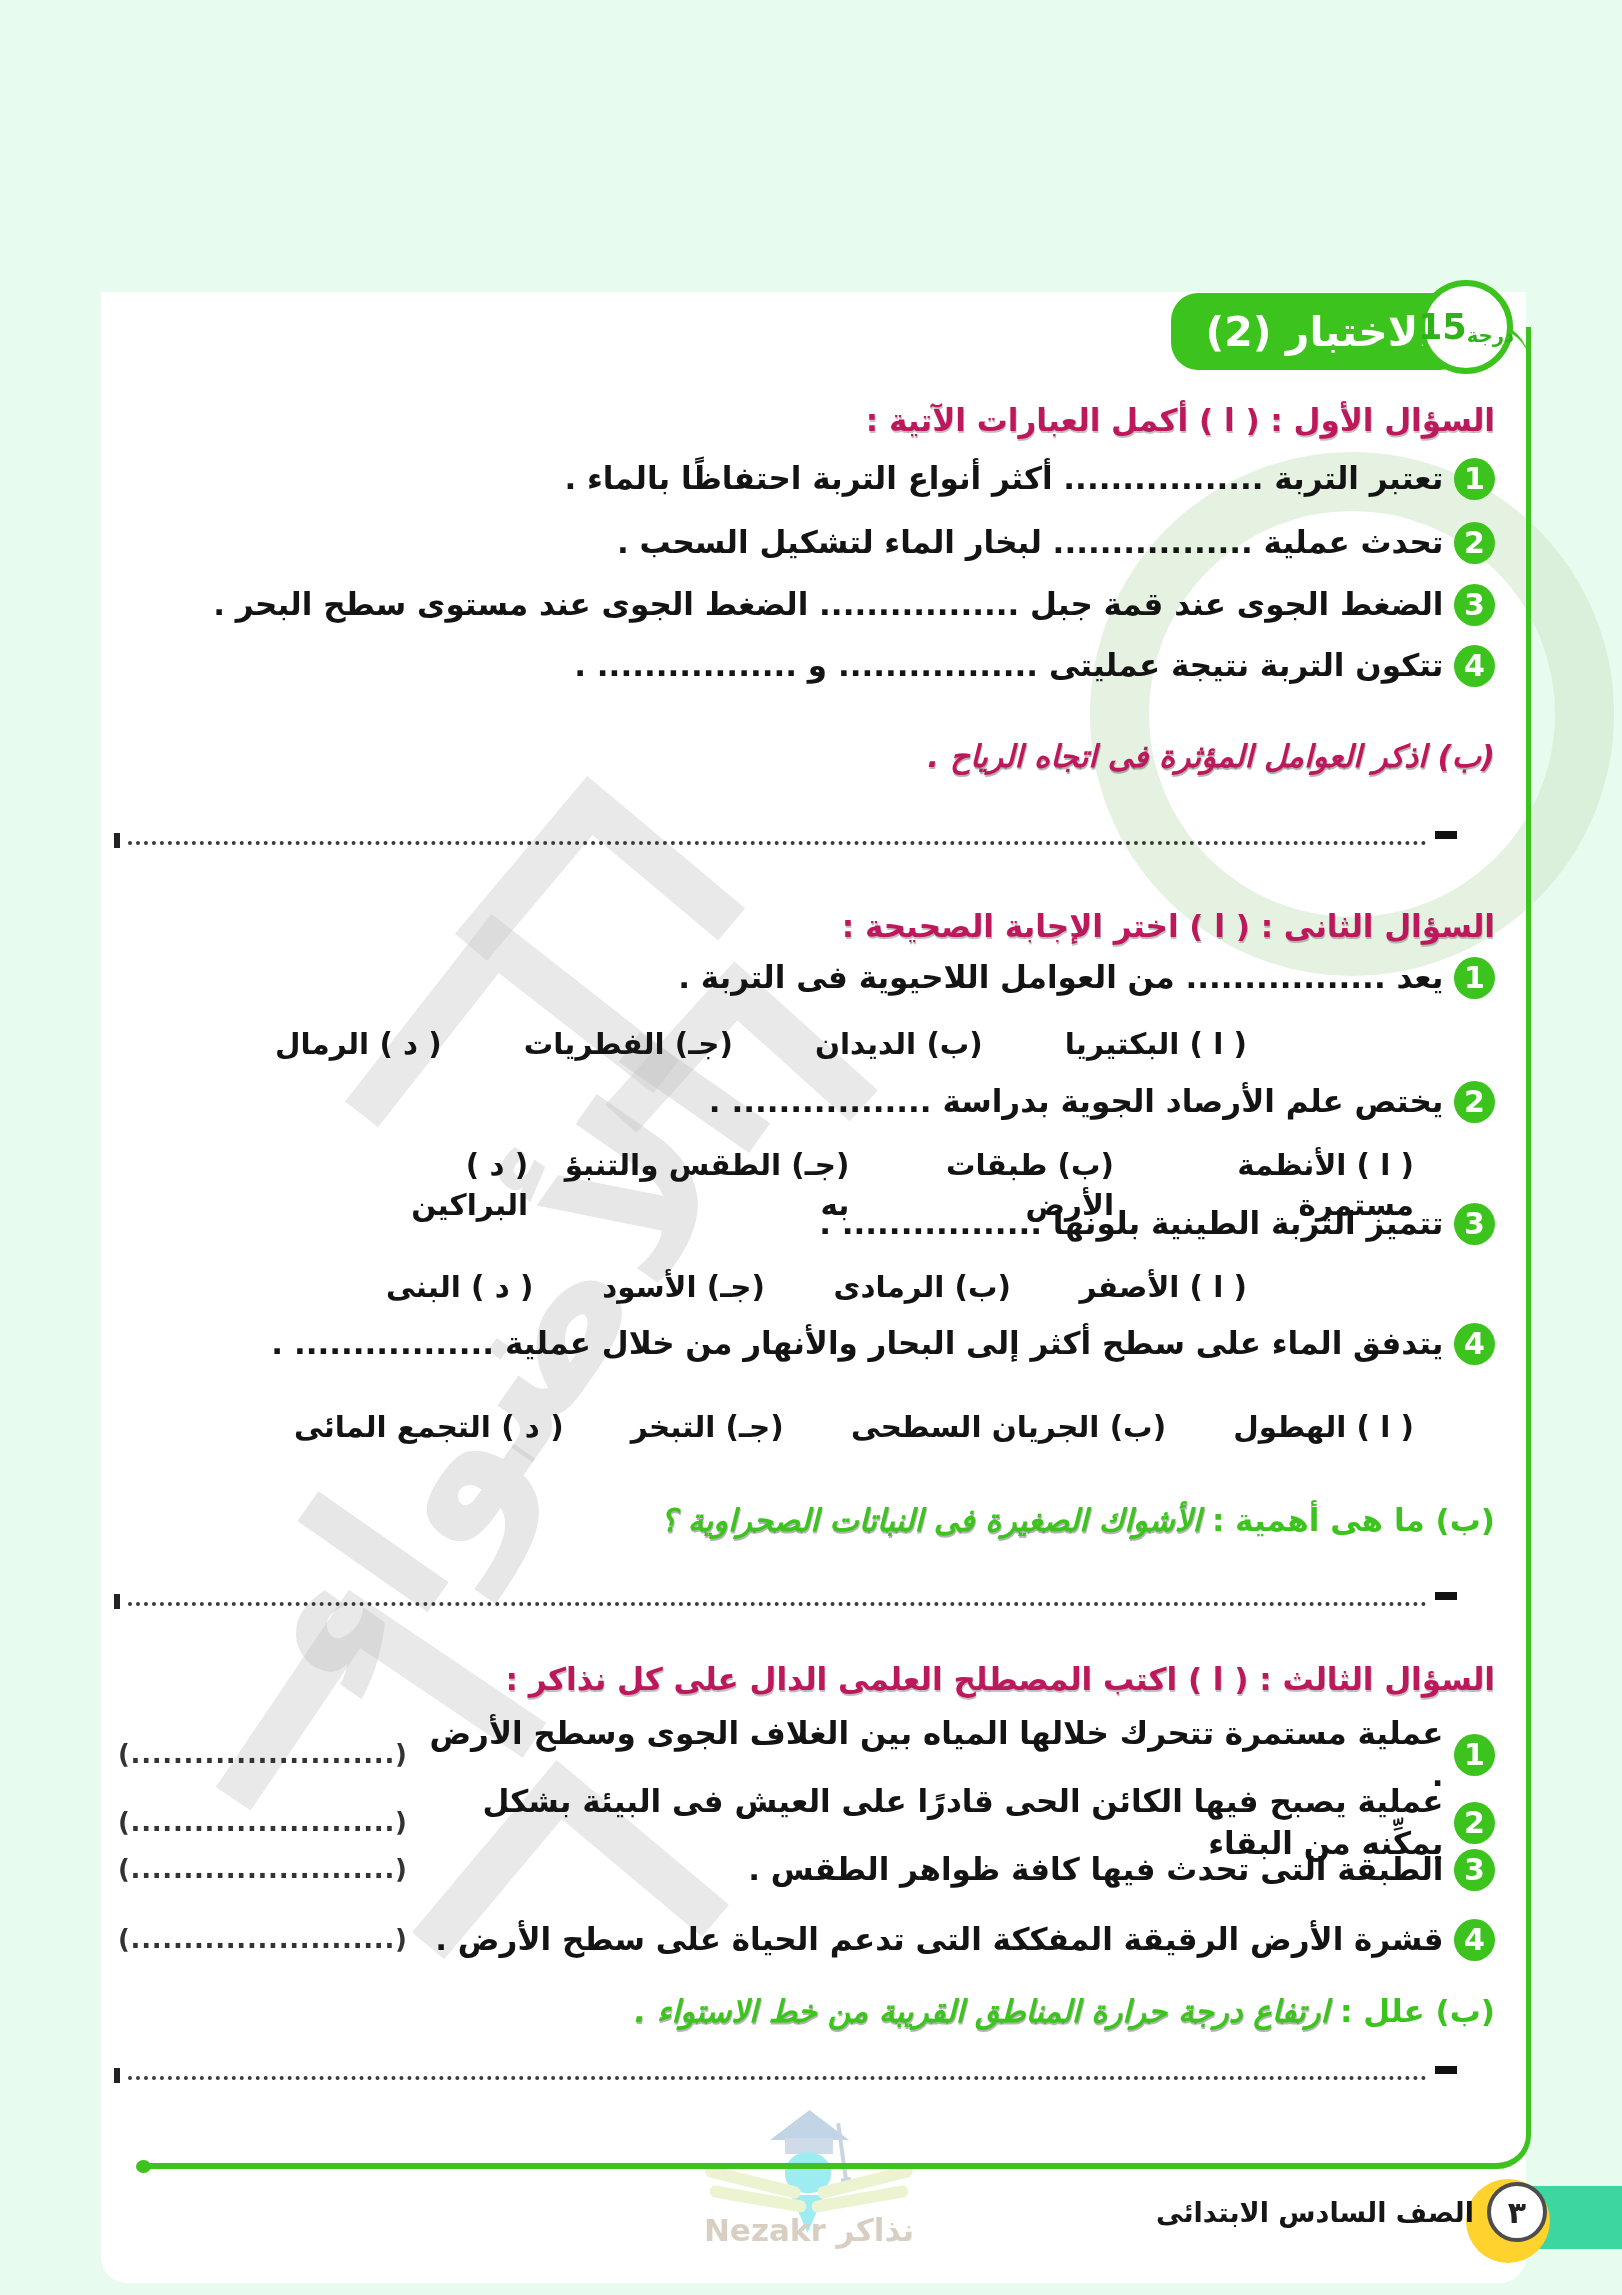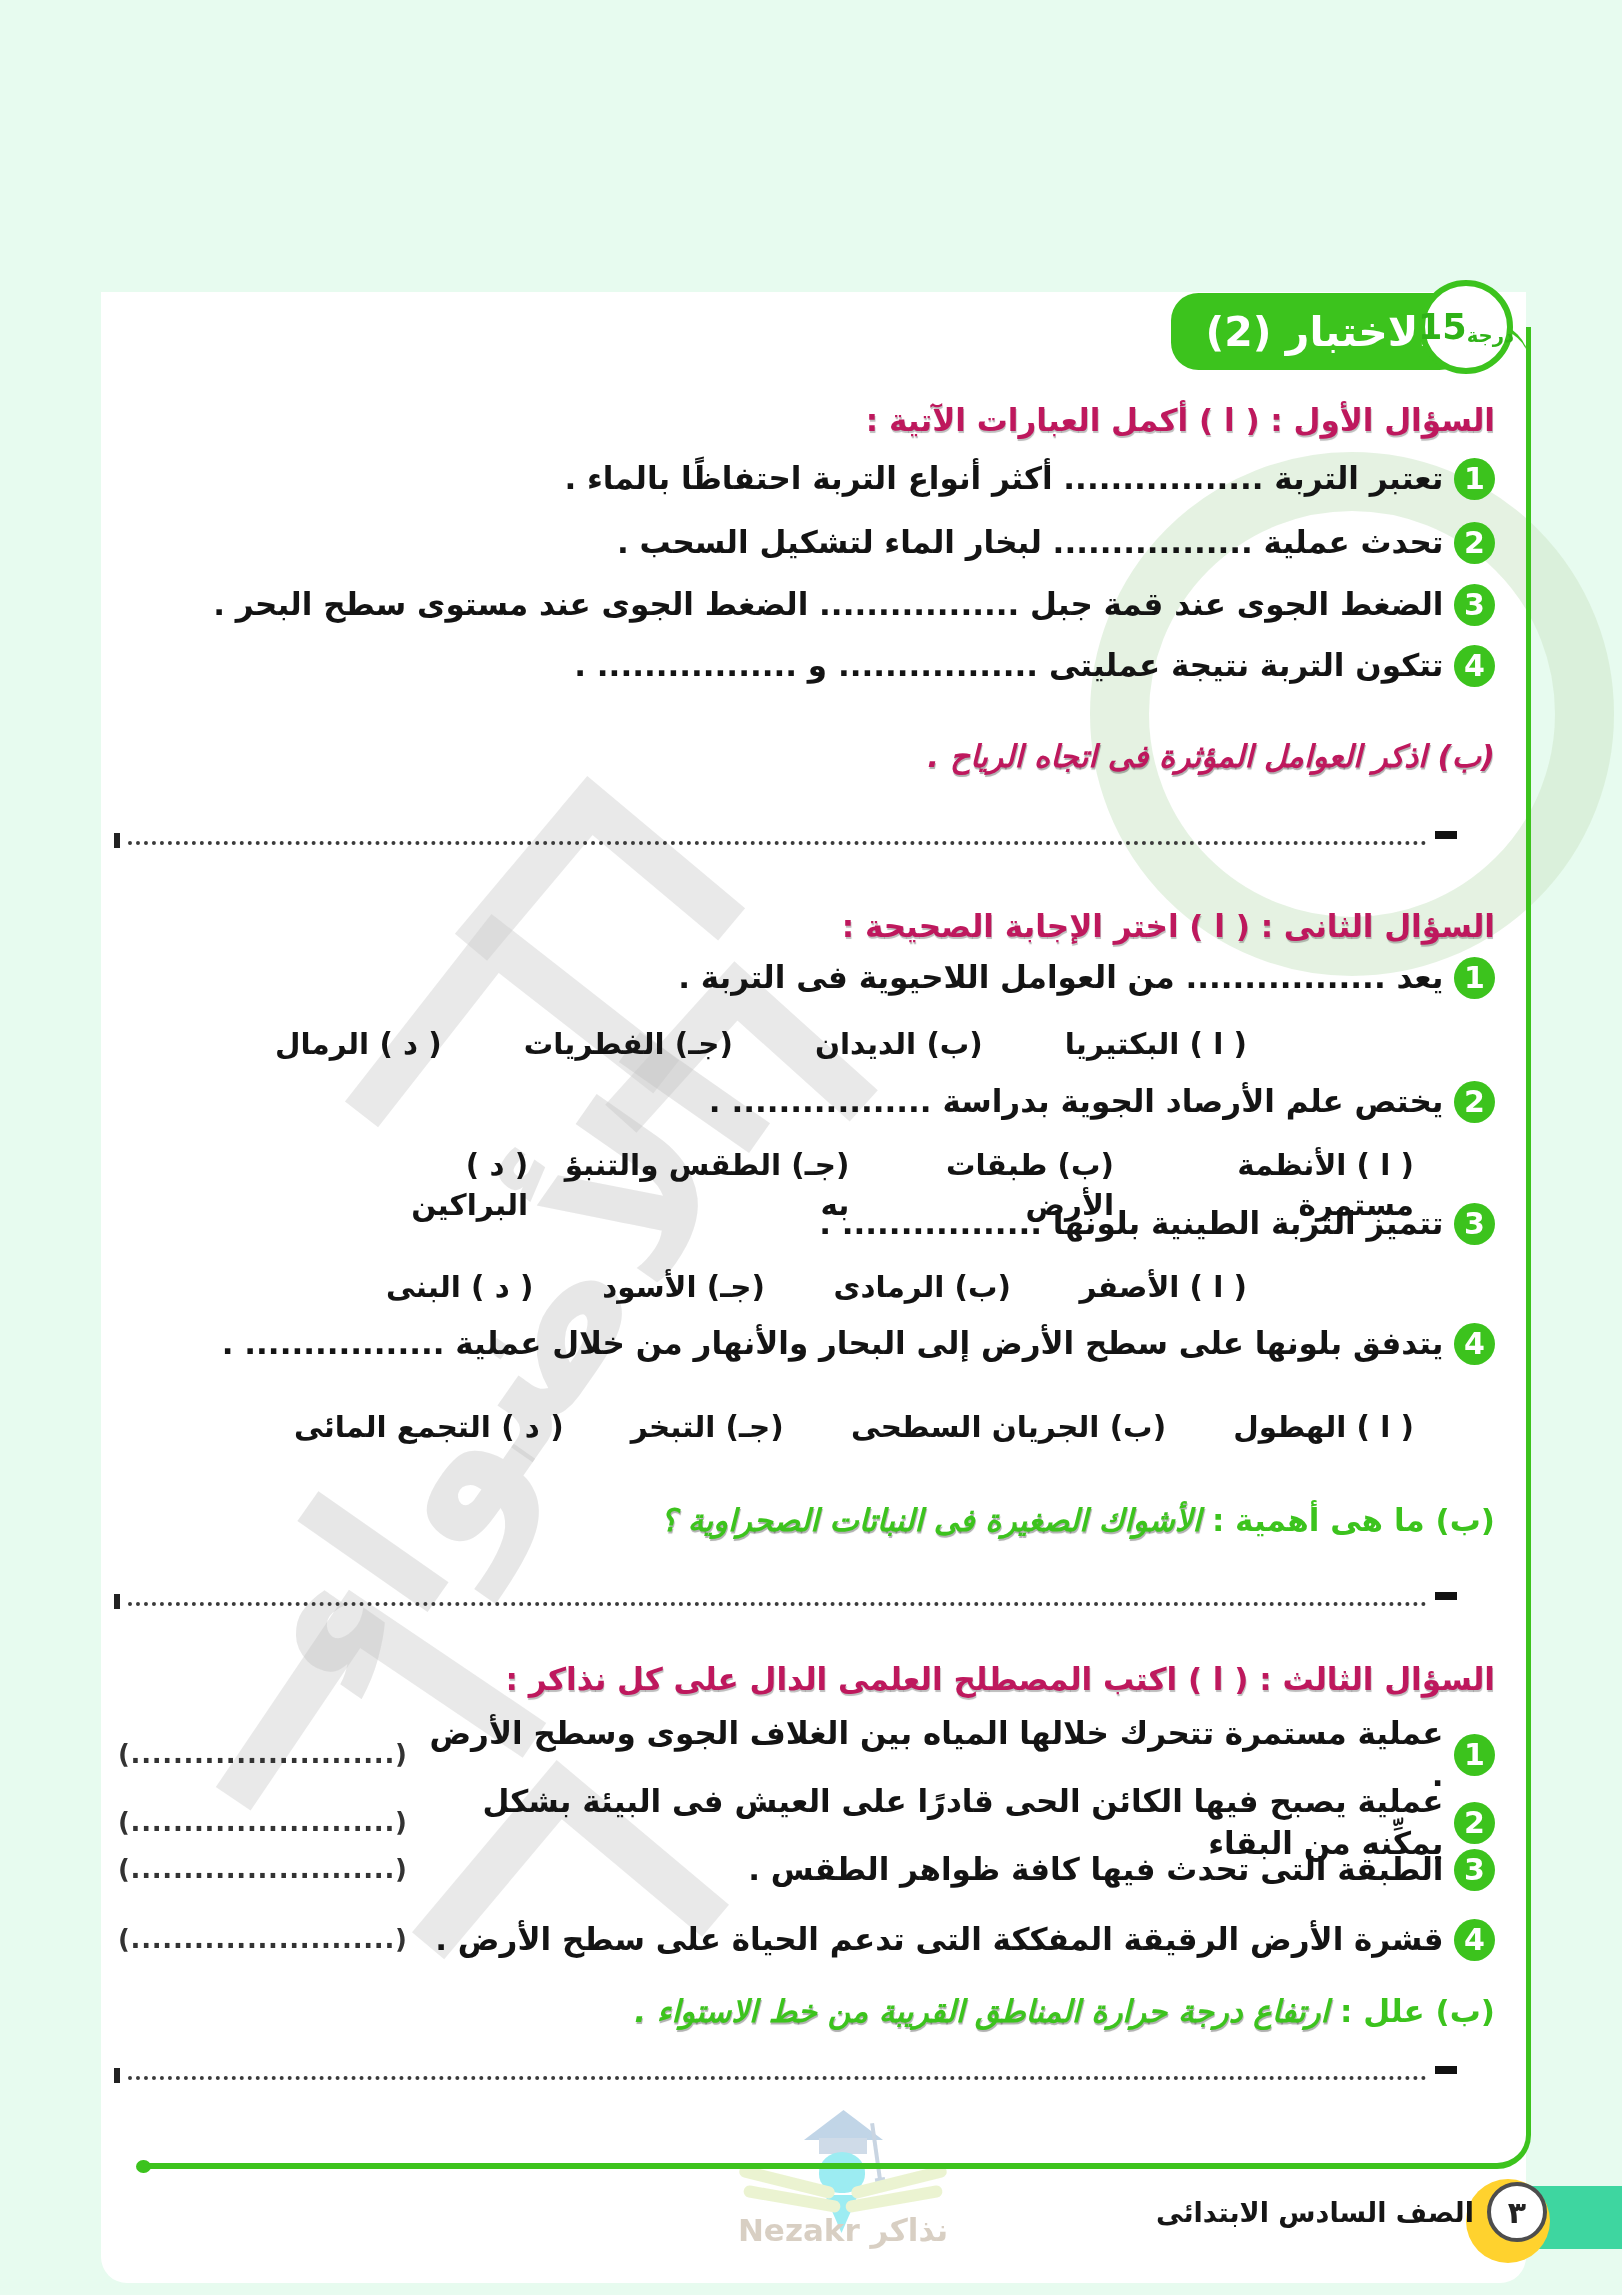--- a/index.html
+++ b/index.html
@@ -109,21 +109,21 @@
     position:absolute; left:1466px; top:2179px; width:84px; height:84px;
     border-radius:50%; background:#ffd22e; z-index:6;
   }
   .page-circle{
     position:absolute; left:1487px; top:2182px; width:52px; height:52px;
     background:#ffffff; border:4.6px solid #4d4d4d; border-radius:50%;
     display:flex; align-items:center; justify-content:center;
     font-size:30px; font-weight:bold; color:#222; z-index:7;
   }
   
-  .logo{ position:absolute; left:735px; top:2097px; width:216px; height:157px;
+  .logo{ position:absolute; left:701px; top:2097px; width:216px; height:157px;
          opacity:.55; z-index:2;text-decoration:underline; }
   .cap-top{ position:absolute; left:69px; top:13px; width:79px; height:30px;
             background:#8fb3d4; clip-path:polygon(50% 0,100% 100%,0 100%); }
   .cap-band{ position:absolute; left:84px; top:41px; width:48px; height:15.7px; background:#a9bed6; }
   .tassel{ position:absolute; left:139px; top:26px; width:3.9px; height:56px;
            background:#9db3cb; transform:rotate(-8deg); }
   .tassel::after{ content:''; position:absolute; left:-3.3px; bottom:-10.5px; width:10.5px; height:11.8px; background:#9db3cb; }
   .face{ position:absolute; left:84px; top:55px; width:46px; height:41px;
          background:#4ddde9; border-radius:50% 50% 45% 45%; }
   .drop{ position:absolute; left:90px; top:98px; width:33px; height:38px;
@@ -214,21 +214,21 @@
   </div>
   <div class="row opts" style="top:1268px; right:376px; left:386px">
     <span>( ا ) الأصفر</span>
     <span>(ب) الرمادى</span>
     <span>(جـ) الأسود</span>
     <span>( د ) البنى</span>
   </div>
 
   <div class="row item" style="top:1323px">
     <span class="num">4</span>
-    <span class="txt">يتدفق بلونها على سطح الأرض إلى البحار والأنهار من خلال عملية ................. .</span>
+    <span class="txt">يتدفق الماء على سطح أكثر إلى البحار والأنهار من خلال عملية ................. .</span>
   </div>
   <div class="row opts" style="top:1408px; right:209px; left:294px">
     <span>( ا ) الهطول</span>
     <span>(ب) الجريان السطحى</span>
     <span>(جـ) التبخر</span>
     <span>( د ) التجمع المائى</span>
   </div>
 
   <div class="row" style="top:1500px">
     <span class="green">(ب) ما هى أهمية :</span>

